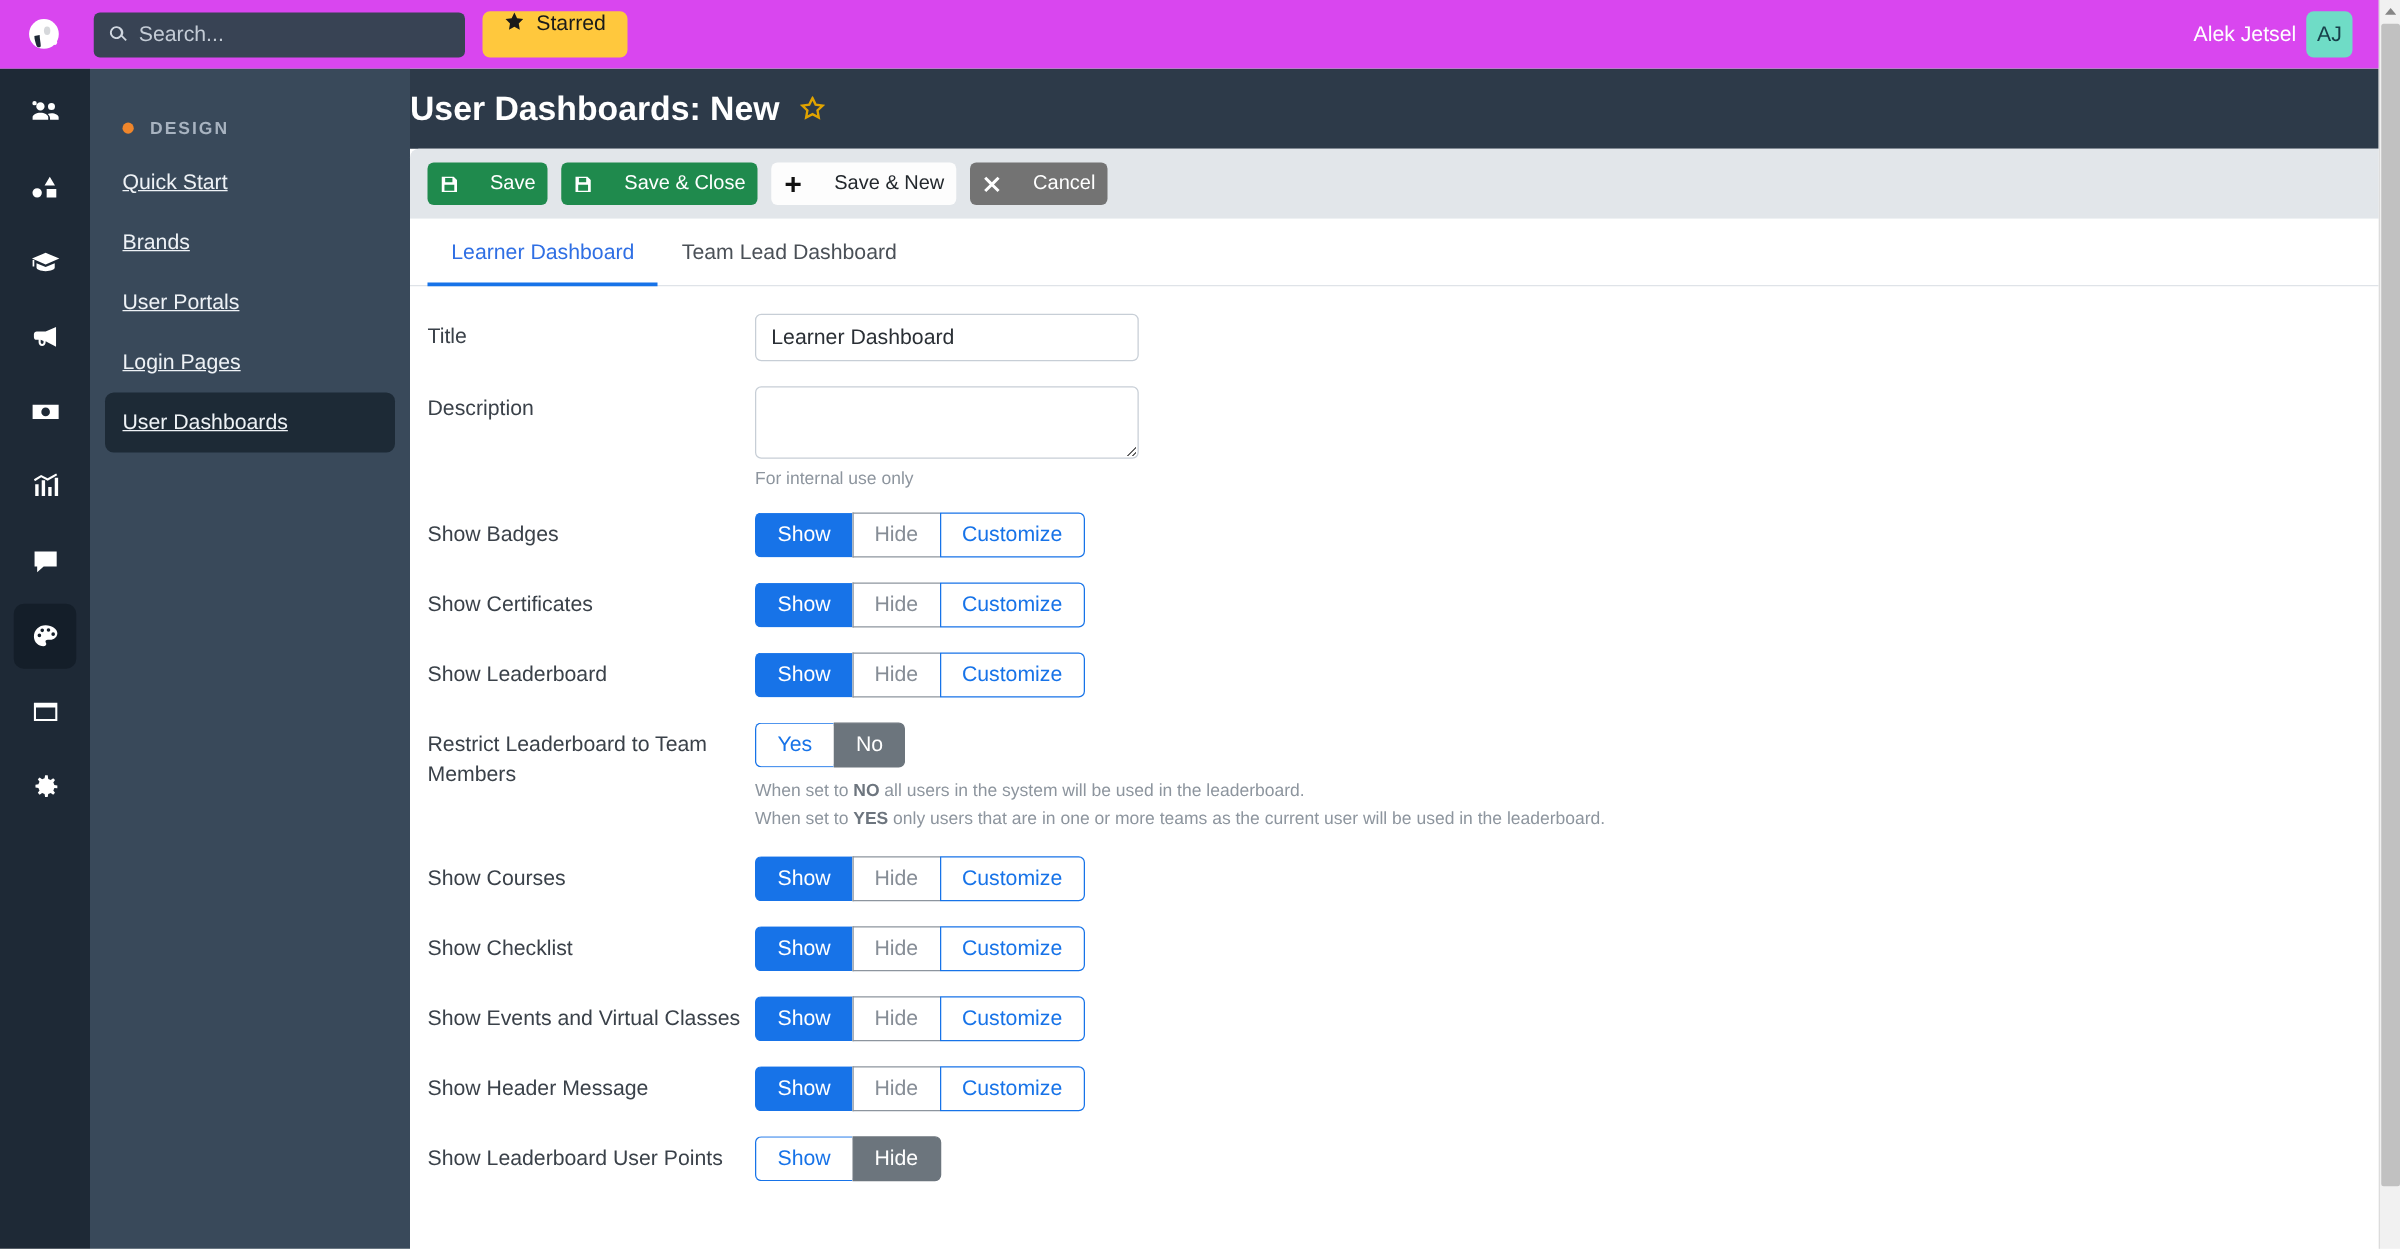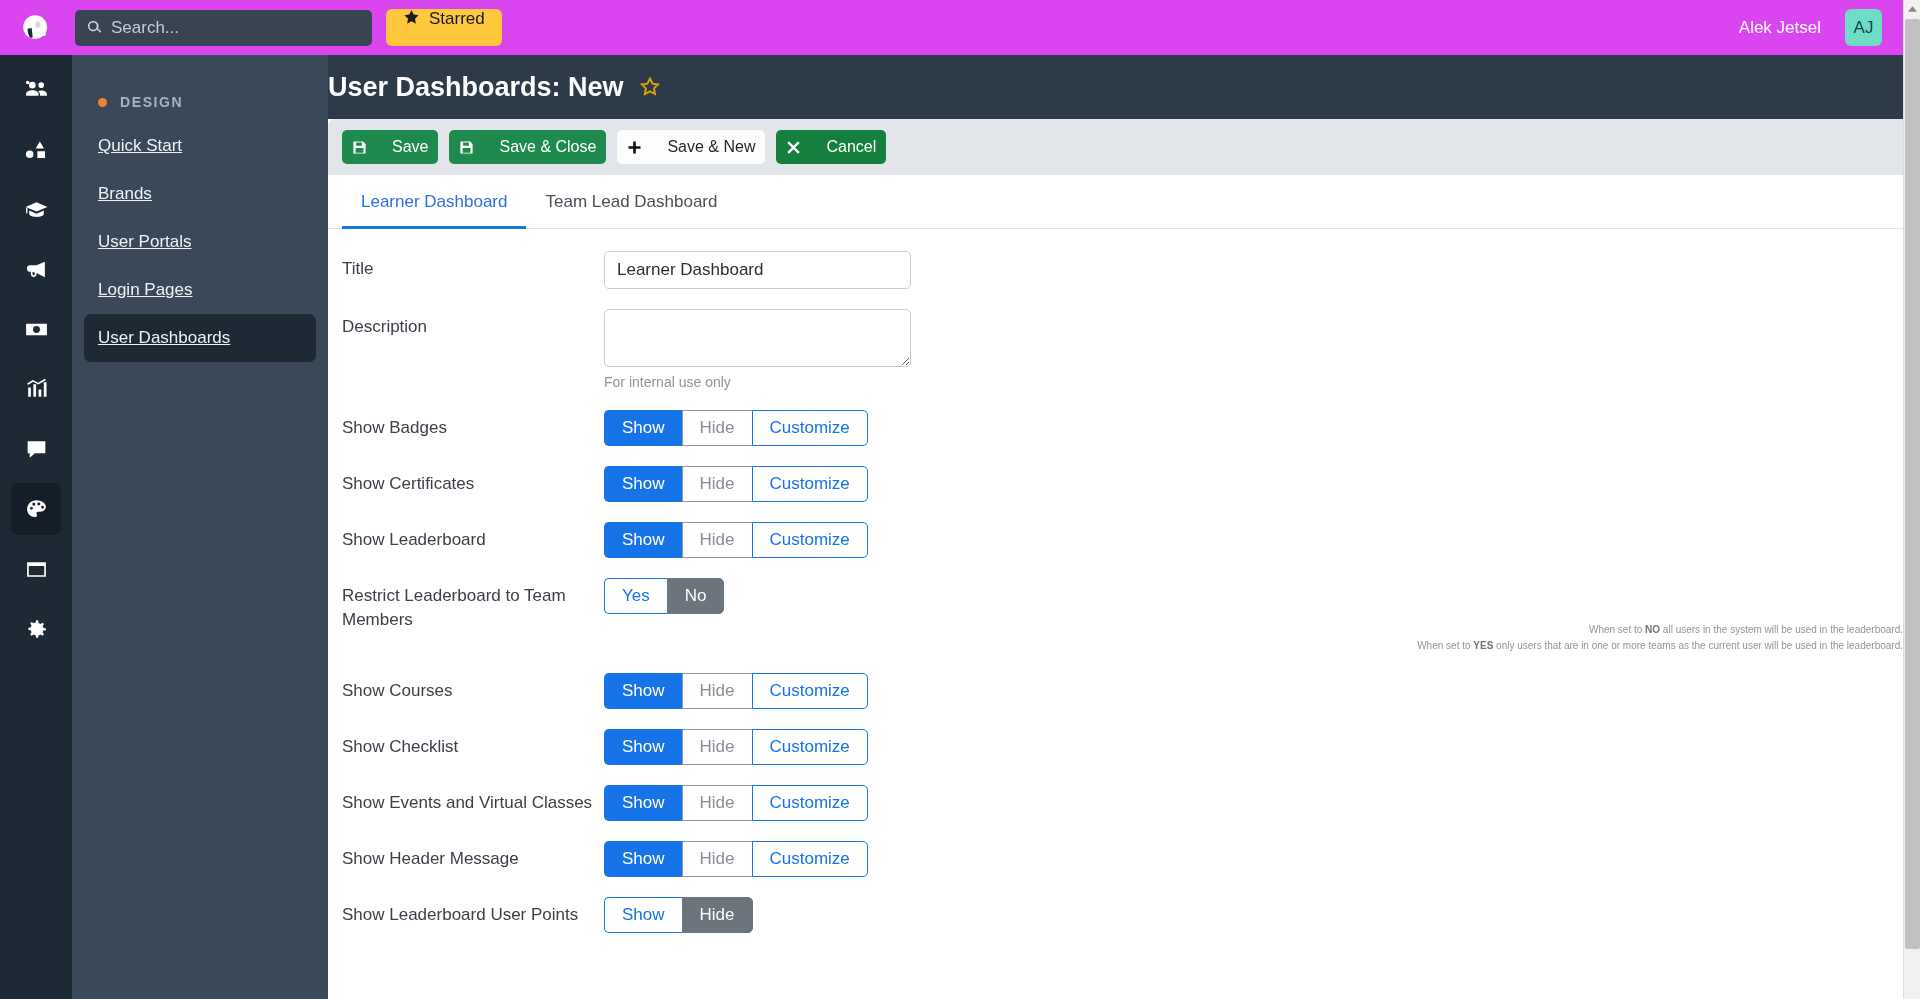--- a/index.html
+++ b/index.html
@@ -26,21 +26,21 @@
   .search-box svg { width: 15px; height: 15px; fill: #cfd6df; flex: none; }
   .search-ph { color: #c4ccd6; font-size: 17px; }
   .starred-btn {
     height: 37px; background: #ffc83d; border-radius: 6px;
     display: flex; gap: 9px;
     padding: 0 17px; margin-left: 14px; cursor: pointer;
     border: none; color: #1a1a1a; font-size: 17px; font-family: inherit;
   }
   .starred-btn svg { width: 17px; height: 17px; fill: #1a1a1a; }
   .topbar-right {
-    margin-left: auto; display: flex; align-items: center; gap: 24px;
+    margin-left: auto; display: flex; align-items: center; gap: 8px;
     padding-right: 38px;
   }
   .user-name { color: #ffffff; font-size: 17px; }
   .avatar {
     width: 37px; height: 37px; border-radius: 6px; background: #6fdcc6;
     color: #17404a; font-size: 17px;
     display: flex; align-items: center; justify-content: center;
   }
 
   
@@ -99,21 +99,21 @@
     height: 34px; border-radius: 5px; border: none;
     display: inline-flex; align-items: center; gap: 25px;
     padding: 0 10px; font-size: 16px; cursor: pointer;
     font-family: inherit;
   }
   .btn svg { width: 15px; height: 15px; }
   .btn-green { background: #1f8a4d; color: #fff; }
   .btn-green svg { fill: #fff; }
   .btn-white { background: #fdfdfd; color: #23282d; }
   .btn-white svg { fill: #111; }
-  .btn-red { background: #15803d; color: #fff; }
+  .btn-red { background: #737373; color: #fff; }
   .btn-red svg { fill: #fff; }
 
   .panel { background: #ffffff; height: 824px; overflow: hidden; }
 
   .tabs { display: flex; gap: 0; border-bottom: 1px solid #dfe3e8; padding-left: 14px; }
   .tab {
     padding: 17px 19px 14px 19px; font-size: 17px;
     color: #4a5057; cursor: pointer; border-bottom: 3px solid transparent;
     margin-bottom: -1px;
   }
@@ -131,21 +131,21 @@
     width: 307px; height: 38px; border: 1px solid #c7ced6; border-radius: 5px;
     padding: 0 12px; font-size: 17px; color: #2a2f35; font-family: inherit;
     background: #fff;
   }
   textarea.area-input {
     width: 307px; height: 58px; border: 1px solid #c7ced6; border-radius: 5px;
     padding: 8px 12px; font-size: 17px; color: #2a2f35; font-family: inherit;
     resize: vertical; display: block;
   }
   .help-small { font-size: 14px; color: #8d959e; margin-top: 7px; }
-  .help-block { font-size: 10px; color: #8d959e; margin-top: 8px; line-height: 1.55; text-align: right; }
+  .help-block { font-size: 14px; color: #8d959e; margin-top: 8px; line-height: 1.55; }
   .help-block b { color: #6d757e; font-weight: bold; }
 
   .bgroup { display: inline-flex; }
   .bgroup .opt {
     height: 36px; padding: 0 17px; font-size: 17px;
     display: inline-flex; align-items: center; justify-content: center;
     border: 1px solid #1773e8; border-right-width: 0;
     background: #ffffff; color: #1773e8; cursor: pointer;
     font-family: inherit;
   }

